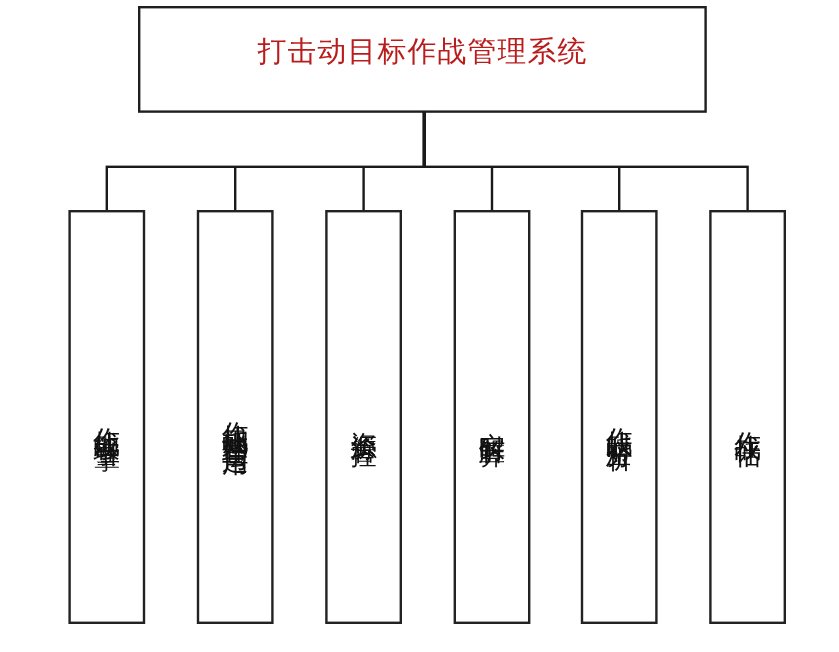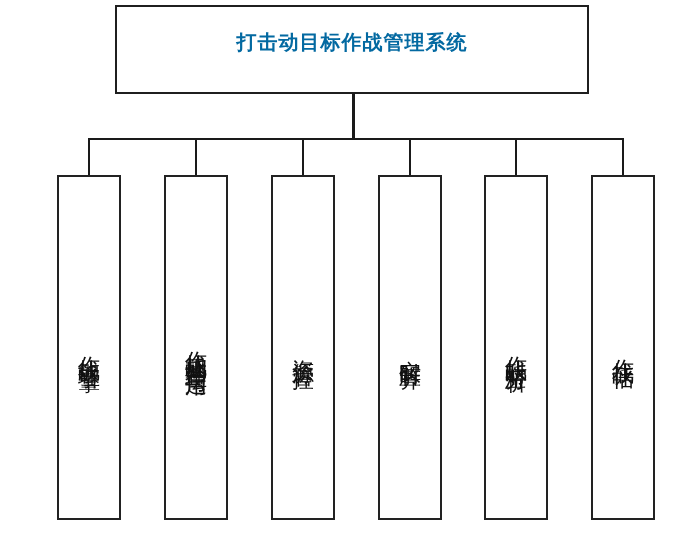--- a/index.html
+++ b/index.html
@@ -24,24 +24,24 @@
     height: 89px;
     box-sizing: border-box;
     border: 2px solid #1f1f1f;
     background: #ffffff;
     display: flex;
     align-items: center;
     justify-content: center;
     padding-bottom: 14px;
   }
   .root-title {
-    font-size: 20px;
-    font-weight: bold;
+    font-size: 24px;
+    font-weight: normal;
     letter-spacing: 1px;
-    color: #0369a1;
+    color: #b91c1c;
     white-space: nowrap;
   }
   
   .line {
     position: absolute;
     background: #1a1a1a;
   }
   .trunk {
     left: 352px;
     top: 93px;

